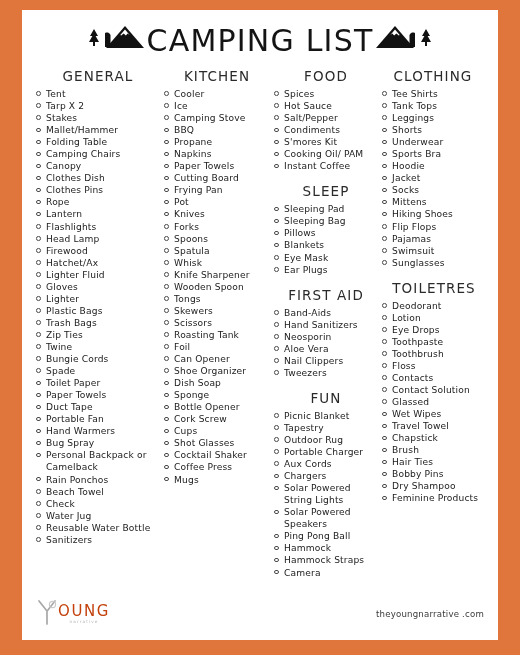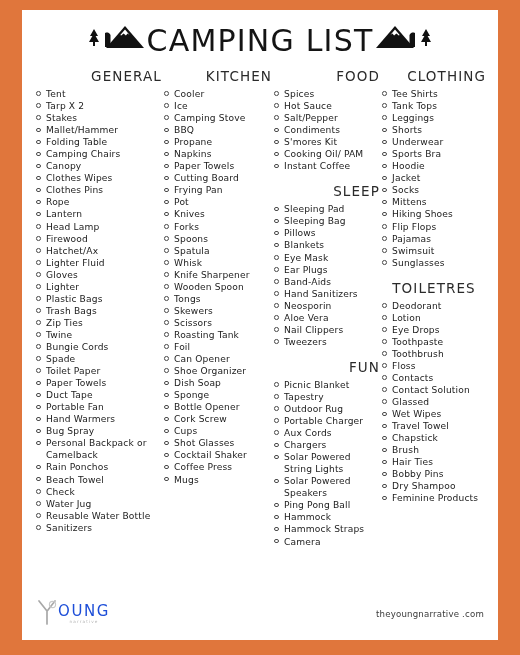--- a/index.html
+++ b/index.html
@@ -47,21 +47,21 @@
   .col-clothing { width: 106px; }
 
   .sec-head {
     font-size: 13.5px;
     letter-spacing: 1.1px;
     color: #2a2a2a;
     font-weight: 400;
     margin-bottom: 4px;
     white-space: nowrap;
   }
-  .sec-head.center { text-align: right; }
+  .sec-head.center { text-align: center; }
   .sec-head.left   { text-align: center; padding-left: 2px; }
   .sec-gap { margin-top: 11px; }
 
   ul.items { list-style: none; }
   ul.items li {
     display: flex;
     align-items: flex-start;
     font-size: 9.1px;
     line-height: 12.05px;
     color: #1b1b1b;
@@ -85,21 +85,21 @@
     display: flex;
     align-items: center;
     justify-content: space-between;
   }
   .logo-wrap { display: flex; align-items: center; }
   .logo-y { display: block; }
   .logo-txt { margin-left: -2px; line-height: 1; }
   .logo-main {
     font-size: 15px;
     letter-spacing: 1.6px;
-    color: #1d4ed8;
+    color: #c2410c;
     font-weight: 400;
   }
   .logo-sub {
     font-size: 4.2px;
     letter-spacing: 1.1px;
     color: #b4b4b4;
     text-align: center;
     margin-top: 1px;
   }
   .site {
@@ -168,33 +168,37 @@
           <li>
             <span class="bullet"></span>
             <span class="itxt">Camping Chairs</span>
           </li>
           <li>
             <span class="bullet"></span>
             <span class="itxt">Canopy</span>
           </li>
           <li>
             <span class="bullet"></span>
-            <span class="itxt">Clothes Wipes</span>
+            <span class="itxt">Clothes Dish</span>
           </li>
           <li>
             <span class="bullet"></span>
             <span class="itxt">Clothes Pins</span>
           </li>
           <li>
             <span class="bullet"></span>
             <span class="itxt">Rope</span>
           </li>
           <li>
             <span class="bullet"></span>
             <span class="itxt">Lantern</span>
+          </li>
+          <li>
+            <span class="bullet"></span>
+            <span class="itxt">Flashlights</span>
           </li>
           <li>
             <span class="bullet"></span>
             <span class="itxt">Head Lamp</span>
           </li>
           <li>
             <span class="bullet"></span>
             <span class="itxt">Firewood</span>
           </li>
           <li>
@@ -482,20 +486,21 @@
           </li>
           <li>
             <span class="bullet"></span>
             <span class="itxt">Eye Mask</span>
           </li>
           <li>
             <span class="bullet"></span>
             <span class="itxt">Ear Plugs</span>
           </li>
         </ul>
+        <div class="sec-head center sec-gap">FIRST AID</div>
         <ul class="items">
           <li>
             <span class="bullet"></span>
             <span class="itxt">Band-Aids</span>
           </li>
           <li>
             <span class="bullet"></span>
             <span class="itxt">Hand Sanitizers</span>
           </li>
           <li>

